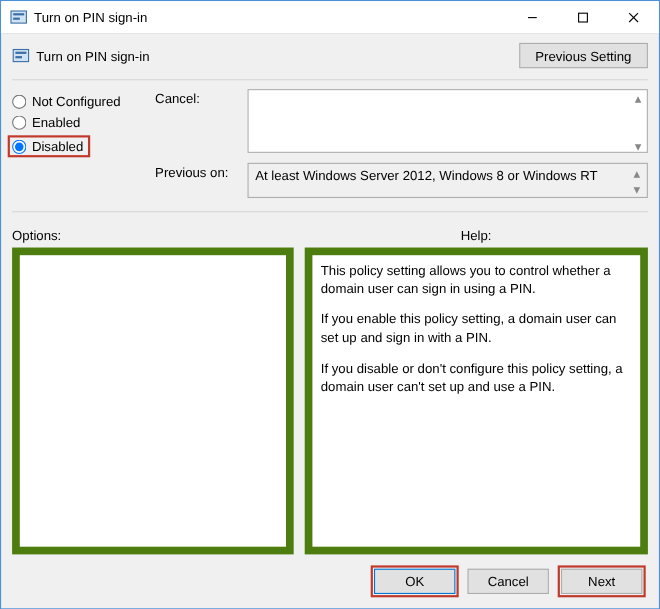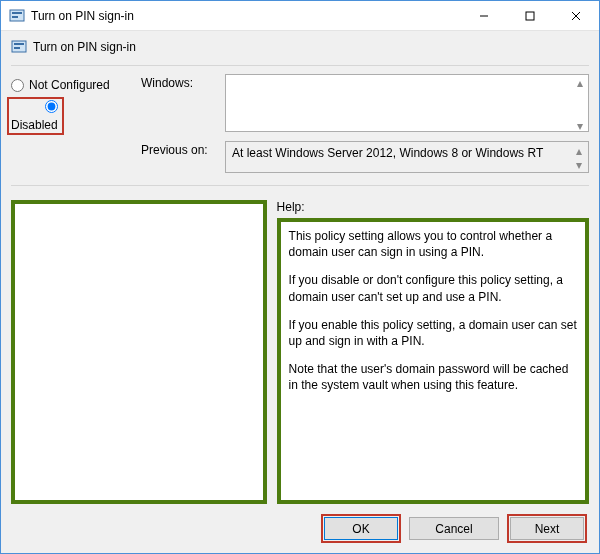--- a/index.html
+++ b/index.html
@@ -24,21 +24,21 @@
   .fields { flex: 1; display: flex; flex-direction: column; }
   .field-row { display: flex; margin-bottom: 6px; }
   .field-row .lbl { width: 84px; padding-top: 2px; }
   .field-row .ctrl { flex: 1; }
   textarea.comment { width: 100%; height: 58px; resize: none; border: 1px solid #adadad; background: #fff; font-size: 12px; padding: 2px; }
   .supported-box { width: 100%; height: 32px; border: 1px solid #adadad; background: #f0f0f0; padding: 4px 6px; position: relative; overflow: hidden; }
   .scroll-hints { position: absolute; right: 2px; top: 0; bottom: 0; width: 14px; display: flex; flex-direction: column; justify-content: space-between; align-items: center; color: #888; font-size: 9px; padding: 2px 0; }
   .lower { display: flex; padding: 6px 10px 0 10px; gap: 10px; flex: 1; min-height: 0; }
   .lower .col { display: flex; flex-direction: column; flex: 1; min-height: 0; }
   .lower .col-label { margin-bottom: 4px; }
-  .boxframe { border: 4px solid #4d7c0f; background: #fff; flex: 1; padding: 6px 8px; overflow: auto; position: relative; }
+  .boxframe { border: 7px solid #4d7c0f; background: #fff; flex: 1; padding: 6px 8px; overflow: auto; position: relative; }
   .boxframe.options { background: #fff; }
   .help-text p { margin: 0 0  0; line-height: 1.35; }
   .help-text p + p { margin-top: 12px; }
   .footer { display: flex; justify-content: flex-end; gap: 8px; padding: 10px 12px; align-items: center; }
   .hlbtn { border: 2px solid #c0392b; padding: 1px; display: inline-block; }
   .hlbtn button { margin: 0; }
   .comment-wrap, .supported-wrap { position: relative; }
   .comment-wrap .scroll-hints, .supported-wrap .scroll-hints { pointer-events: none; }
   input[type=radio] { margin: 0; }
   .policy-icon { display:inline-block; width:16px; height:16px; }
@@ -78,39 +78,44 @@
   <div class="content">
     <div class="header-row">
       <span class="hicon policy-icon">
         <svg viewBox="0 0 16 16">
             <rect x="1" y="2" width="14" height="11" fill="#cfe3f5" stroke="#3a6ea5"></rect>
             <rect x="3" y="4" width="10" height="2" fill="#3a6ea5"></rect>
             <rect x="3" y="8" width="6" height="2" fill="#3a6ea5"></rect>
           </svg>
       </span>
       <div class="htitle">Turn on PIN sign-in</div>
+      <button class="std navbtn">Previous Setting</button>
     </div>
     <div class="sep"></div>
 
     <div class="config-area">
       <div class="radios">
         <label>
           <input type="radio" name="state" style="">
           <span>Not Configured</span>
         </label>
+        <label>
+          <input type="radio" name="state" style="">
+          <span>Enabled</span>
+        </label>
         <span class="highlight">
-          <label style="margin-bottom:0;flex-direction:column;">
+          <label style="margin-bottom:0;">
             <input type="radio" name="state" checked="" style="">
             <span>Disabled</span>
           </label>
         </span>
       </div>
       <div class="fields">
         <div class="field-row">
-          <div class="lbl">Windows:</div>
+          <div class="lbl">Cancel:</div>
           <div class="ctrl comment-wrap">
             <textarea class="comment" style=""></textarea>
             <div class="scroll-hints">
               <span>▴</span>
               <span>▾</span>
             </div>
           </div>
         </div>
         <div class="field-row">
           <div class="lbl">Previous on:</div>
@@ -124,36 +129,36 @@
             </div>
           </div>
         </div>
       </div>
     </div>
 
     <div class="sep" style="margin-top:6px;"></div>
 
     <div class="lower">
       <div class="col" style="flex:0.9;">
+        <div class="col-label">Options:</div>
         <div class="boxframe options"></div>
       </div>
-      <div class="col" style="flex:1.1;">
+      <div class="col" style="flex:1.1;align-items:center;">
         <div class="col-label">Help:</div>
         <div class="boxframe help-text">
           <p>This policy setting allows you to control whether a domain user can sign in using a PIN.</p>
+          <p>If you enable this policy setting, a domain user can set up and sign in with a PIN.</p>
           <p>If you disable or don't configure this policy setting, a domain user can't set up and use a PIN.</p>
-          <p>If you enable this policy setting, a domain user can set up and sign in with a PIN.</p>
-          <p>Note that the user's domain password will be cached in the system vault when using this feature.</p>
         </div>
       </div>
     </div>
 
     <div class="footer">
       <span class="hlbtn">
         <button class="std default" style="width:74px;">OK</button>
       </span>
-      <button class="std" style="width:90px;">Cancel</button>
+      <button class="std" style="width:74px;">Cancel</button>
       <span class="hlbtn">
         <button class="std" style="width:74px;">Next</button>
       </span>
     </div>
   </div>
 </div>
 
 </body></html>

